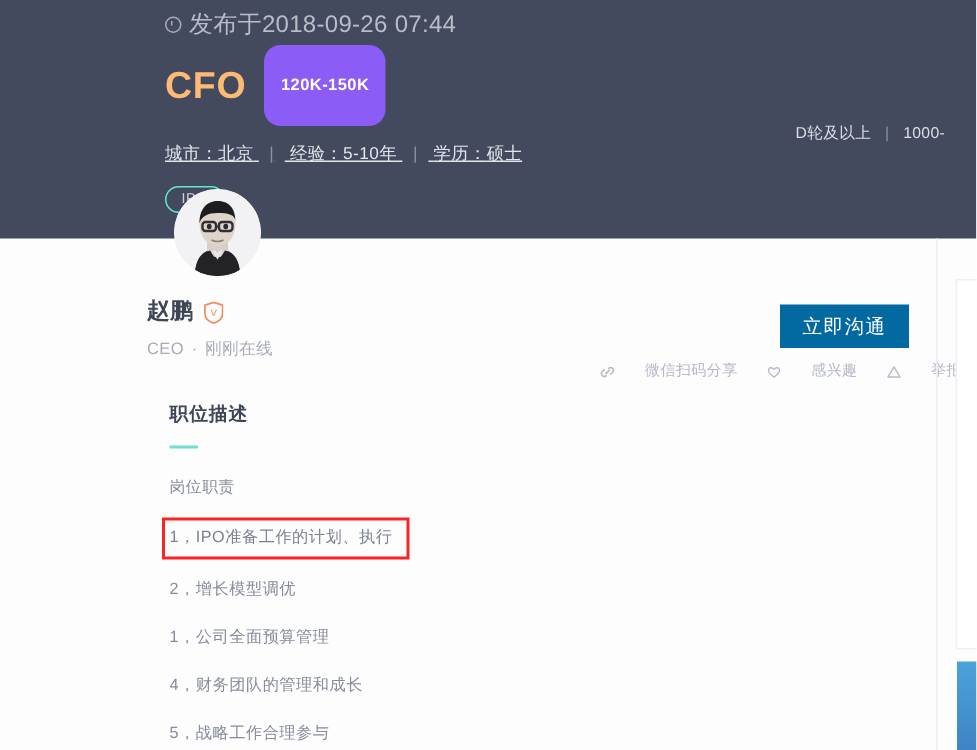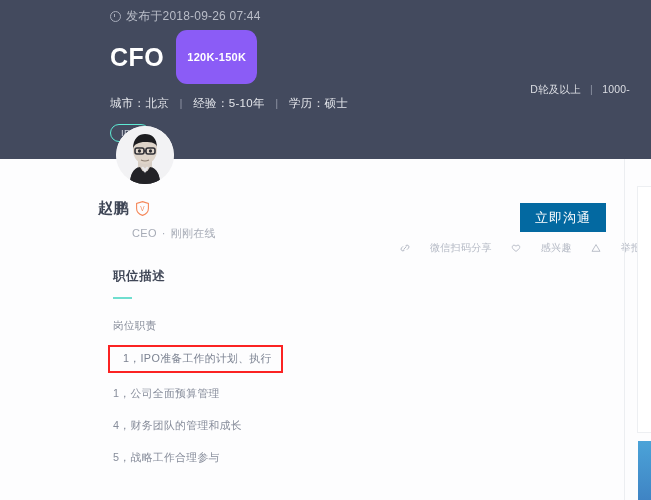--- a/index.html
+++ b/index.html
@@ -38,21 +38,21 @@
     left: 110px;
     top: 10px;
     width: 520px;
   }
 
   .posted-row {
     display: flex;
     align-items: center;
     gap: 5px;
     color: #b9bdc8;
-    font-size: 12px;
+    font-size: 16px;
     line-height: 13px;
     letter-spacing: .2px;
   }
   .clock-icon {
     width: 9px; height: 9px;
     border: 1px solid #a7acba;
     border-radius: 50%;
     position: relative;
     flex: none;
   }
@@ -64,21 +64,21 @@
     background: #a7acba;
   }
 
   .title-row {
     display: flex;
     align-items: center;
     gap: 12px;
     margin-top: 7px;
   }
   .job-title {
-    color: #ffffff;
+    color: #fdba74;
     font-size: 25px;
     font-weight: bold;
     line-height: 30px;
     letter-spacing: .5px;
   }
   .salary-badge {
     background: #8b5cf6;
     color: #ffffff;
     font-size: 11px;
     font-weight: bold;
@@ -87,20 +87,21 @@
     border-radius: 11px;
     letter-spacing: .3px;
   }
 
   .meta-row {
     margin-top: 11px;
     color: #e3e5ea;
     font-size: 11.5px;
     line-height: 16px;
     letter-spacing: .3px;
+    text-decoration: underline;
   }
   .meta-sep {
     color: #8d93a3;
     margin: 0 7px;
   }
 
   .tag-row {
     margin-top: 11px;
   }
   .tag-pill {
@@ -162,21 +163,20 @@
   .verify-badge {
     width: 13px; height: 15px;
     flex: none;
   }
   .boss-sub {
     margin-top: 8px;
     color: #a6abb6;
     font-size: 11px;
     line-height: 15px;
     letter-spacing: .3px;
-    margin-left: 34px;
   }
   .boss-sub .dot { margin: 0 5px; }
 
   
   .chat-button {
     position: absolute;
     left: 520px;
     top: 203px;
     width: 86px;
     height: 29px;
@@ -245,21 +245,21 @@
   .resp-item {
     color: #868c9a;
     font-size: 10.8px;
     line-height: 15px;
     letter-spacing: .35px;
     margin-bottom: 14px;
     display: inline-block;
   }
   .resp-item.highlighted {
     border: 2px solid #fb2323;
-    padding: 4px 9px 5px 13px;
+    padding: 4px 9px 5px 3px;
     margin-left: -5px;
     margin-bottom: 10px;
     color: #7b8291;
   }
 
   
   .side-divider {
     position: absolute;
     left: 624px;
     top: 159px;
@@ -387,20 +387,21 @@
 
   </div>
 
   <div class="desc-section">
     <div class="desc-heading">职位描述</div>
     <div class="desc-underline"></div>
     <div class="resp-label">岗位职责</div>
 
     <div class="resp-list">
       <div><span class="resp-item highlighted">1，IPO准备工作的计划、执行</span></div>
+      <div><span class="resp-item">2，增长模型调优</span></div>
       <div><span class="resp-item">1，公司全面预算管理</span></div>
       <div><span class="resp-item">4，财务团队的管理和成长</span></div>
       <div><span class="resp-item">5，战略工作合理参与</span></div>
 
     </div>
   </div>
 
   <div class="side-divider"></div>
   <div class="side-card"></div>
   <div class="side-blue-block"></div>

